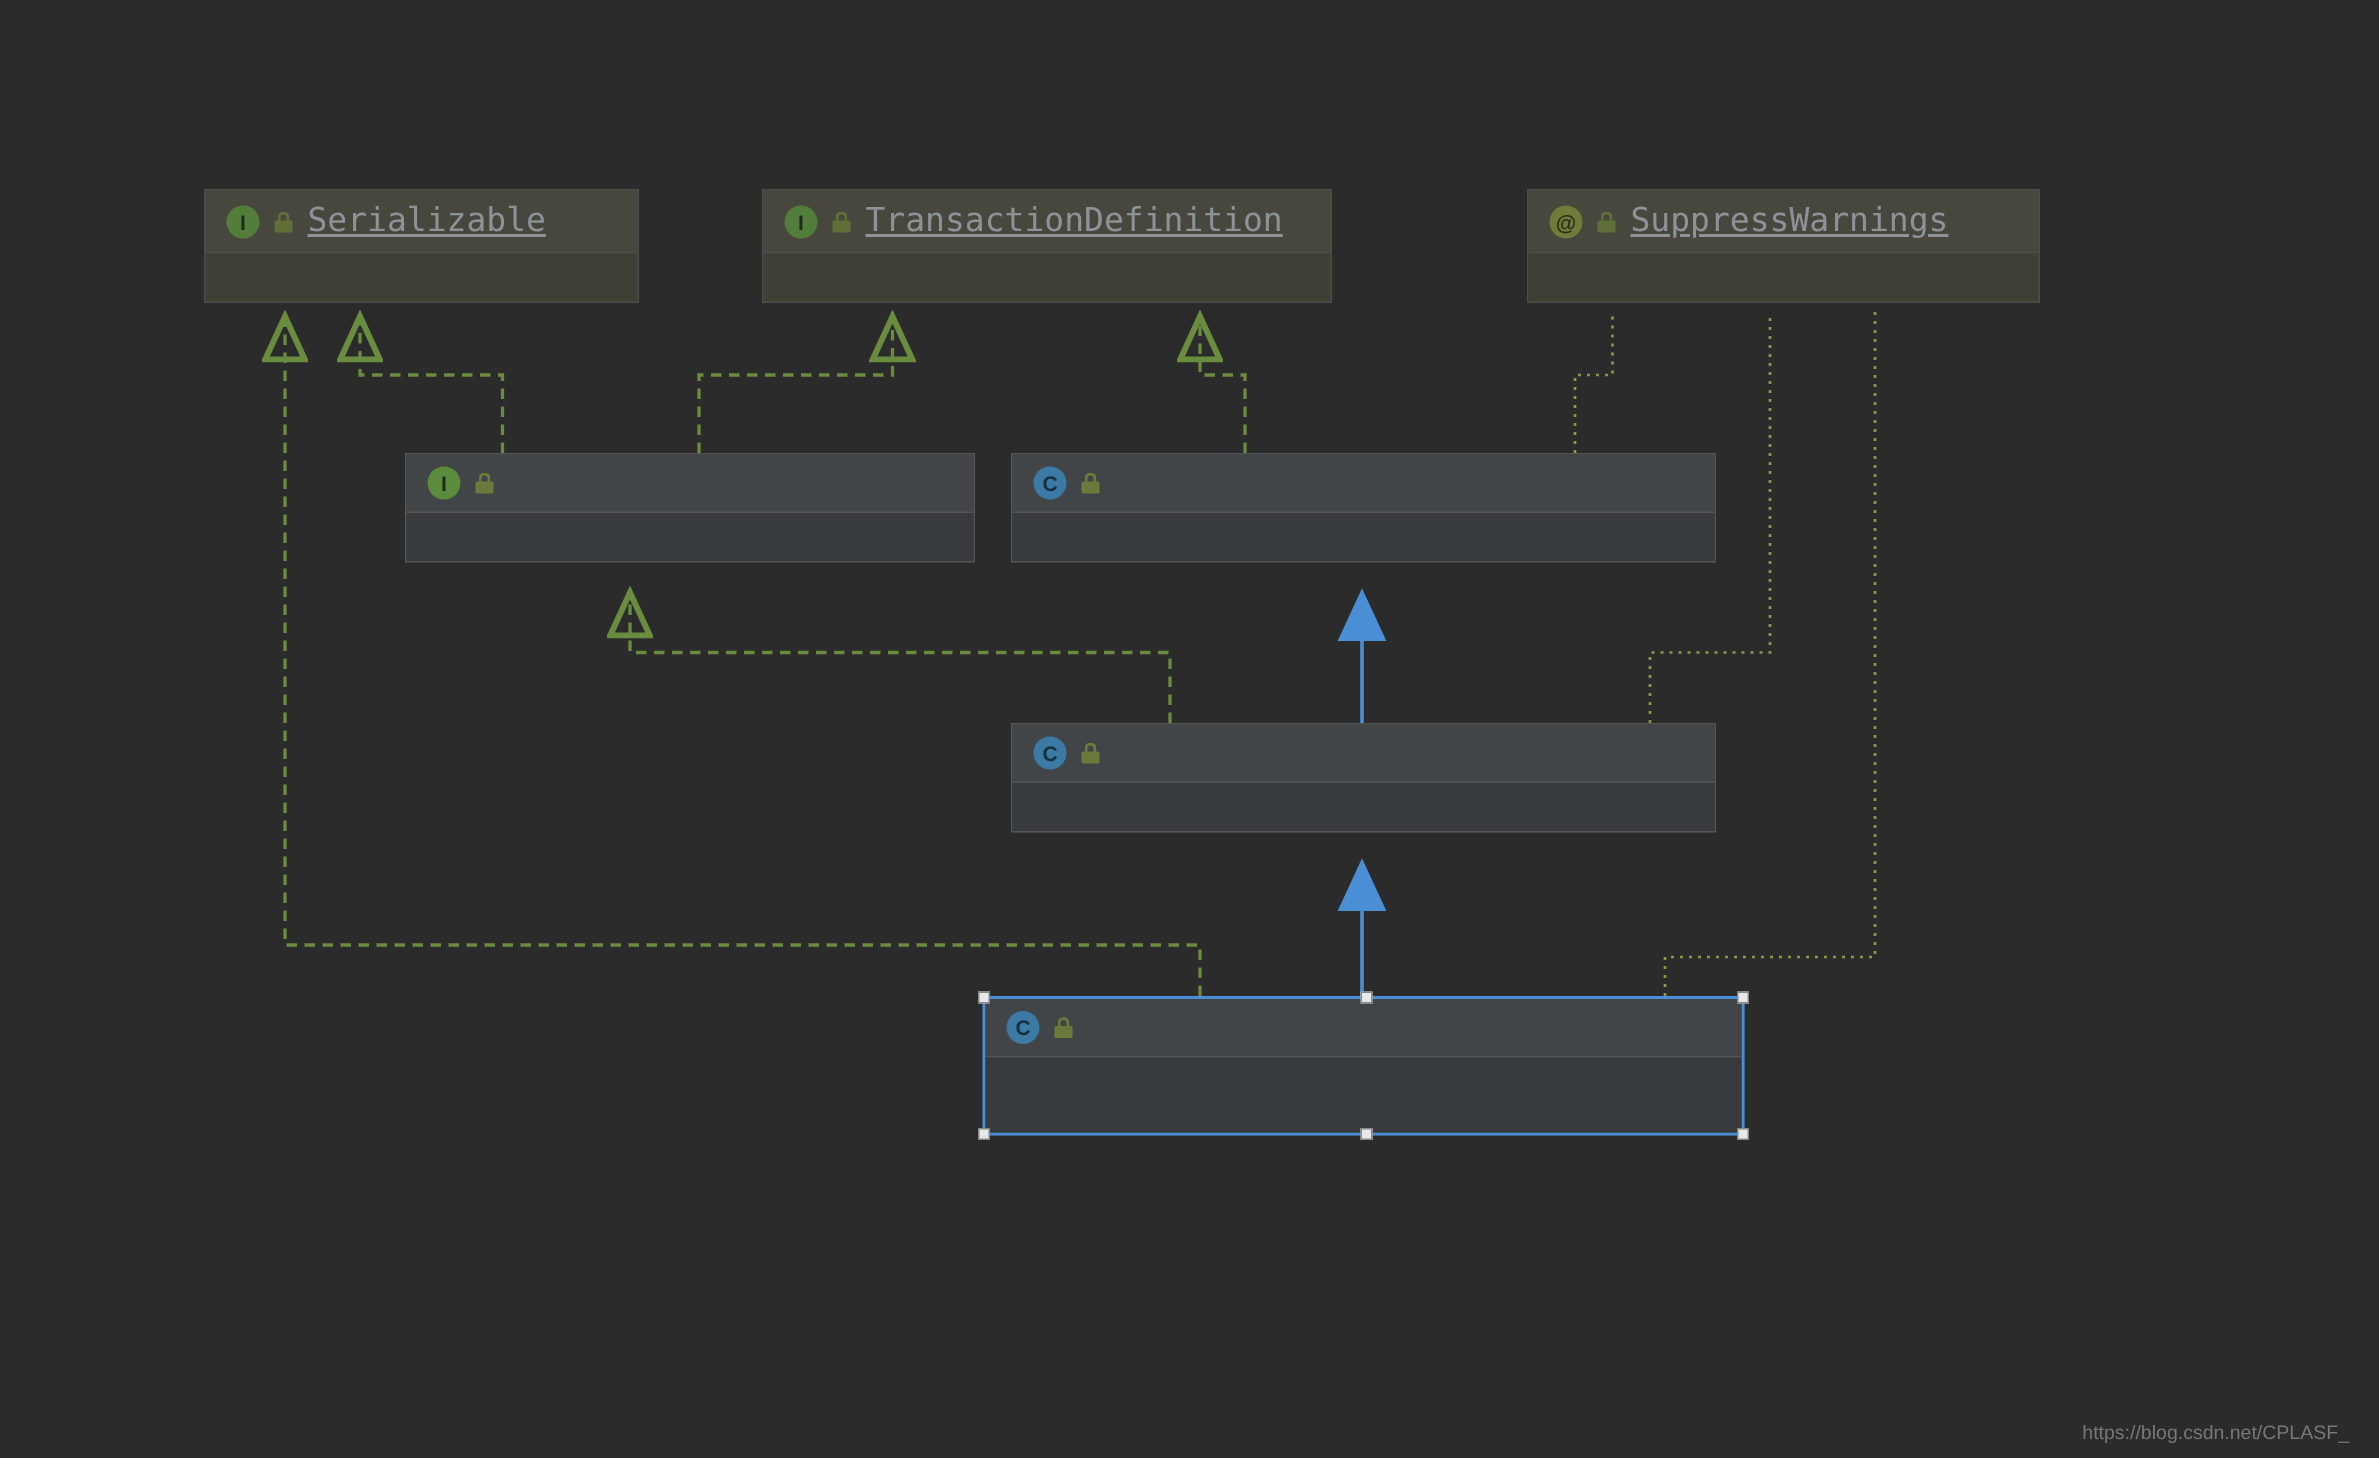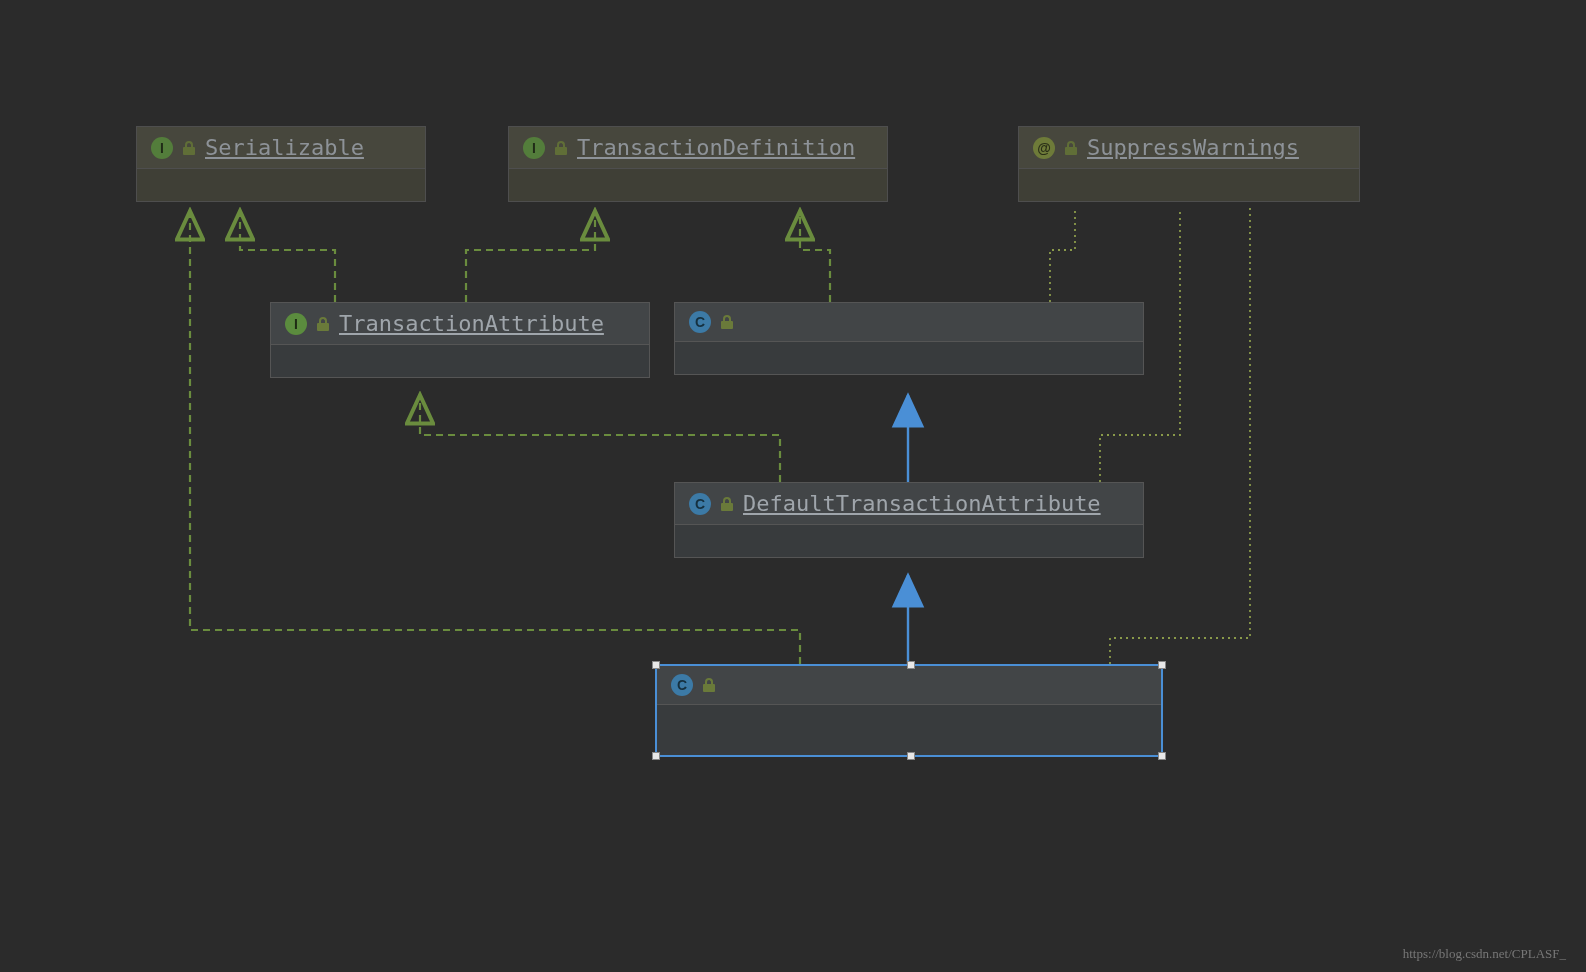--- a/index.html
+++ b/index.html
@@ -113,21 +113,21 @@
     width: 1586px;
     height: 972px;
     pointer-events: none;
   }
   .watermark {
     position: absolute;
     bottom: 10px;
     right: 20px;
     color: #777;
     font-size: 13px;
-    font-family: Liberation Serif, serif;
+    font-family: Liberation Sans, sans-serif;
   }
 </style>
 </head>
 <body>
 
 <div class="diagram-container">
 
   <svg class="connectors">
     <defs>
       <marker id="arrGreen" markerWidth="16" markerHeight="14" refX="14" refY="7" orient="auto">
@@ -183,38 +183,36 @@
       <span class="lock-icon"></span>
       <span class="class-name">SuppressWarnings</span>
     </div>
     <div class="uml-body"></div>
   </div>
 
   <div class="uml-box" style="left:270px;top:302px;width:380px;">
     <div class="uml-header">
       <span class="badge badge-interface">I</span>
       <span class="lock-icon"></span>
-      <span class="class-name">TransactionAttribute</span>
     </div>
     <div class="uml-body"></div>
   </div>
 
   <div class="uml-box" style="left:674px;top:302px;width:470px;">
     <div class="uml-header">
       <span class="badge badge-class">C</span>
       <span class="lock-icon"></span>
     </div>
     <div class="uml-body"></div>
   </div>
 
   <div class="uml-box" style="left:674px;top:482px;width:470px;">
     <div class="uml-header">
       <span class="badge badge-class">C</span>
       <span class="lock-icon"></span>
-      <span class="class-name">DefaultTransactionAttribute</span>
     </div>
     <div class="uml-body"></div>
   </div>
 
   <div class="uml-box selected" style="left:655px;top:664px;width:508px;">
     <div class="uml-header">
       <span class="badge badge-class">C</span>
       <span class="lock-icon"></span>
     </div>
     <div class="uml-body" style="height:50px;"></div>

